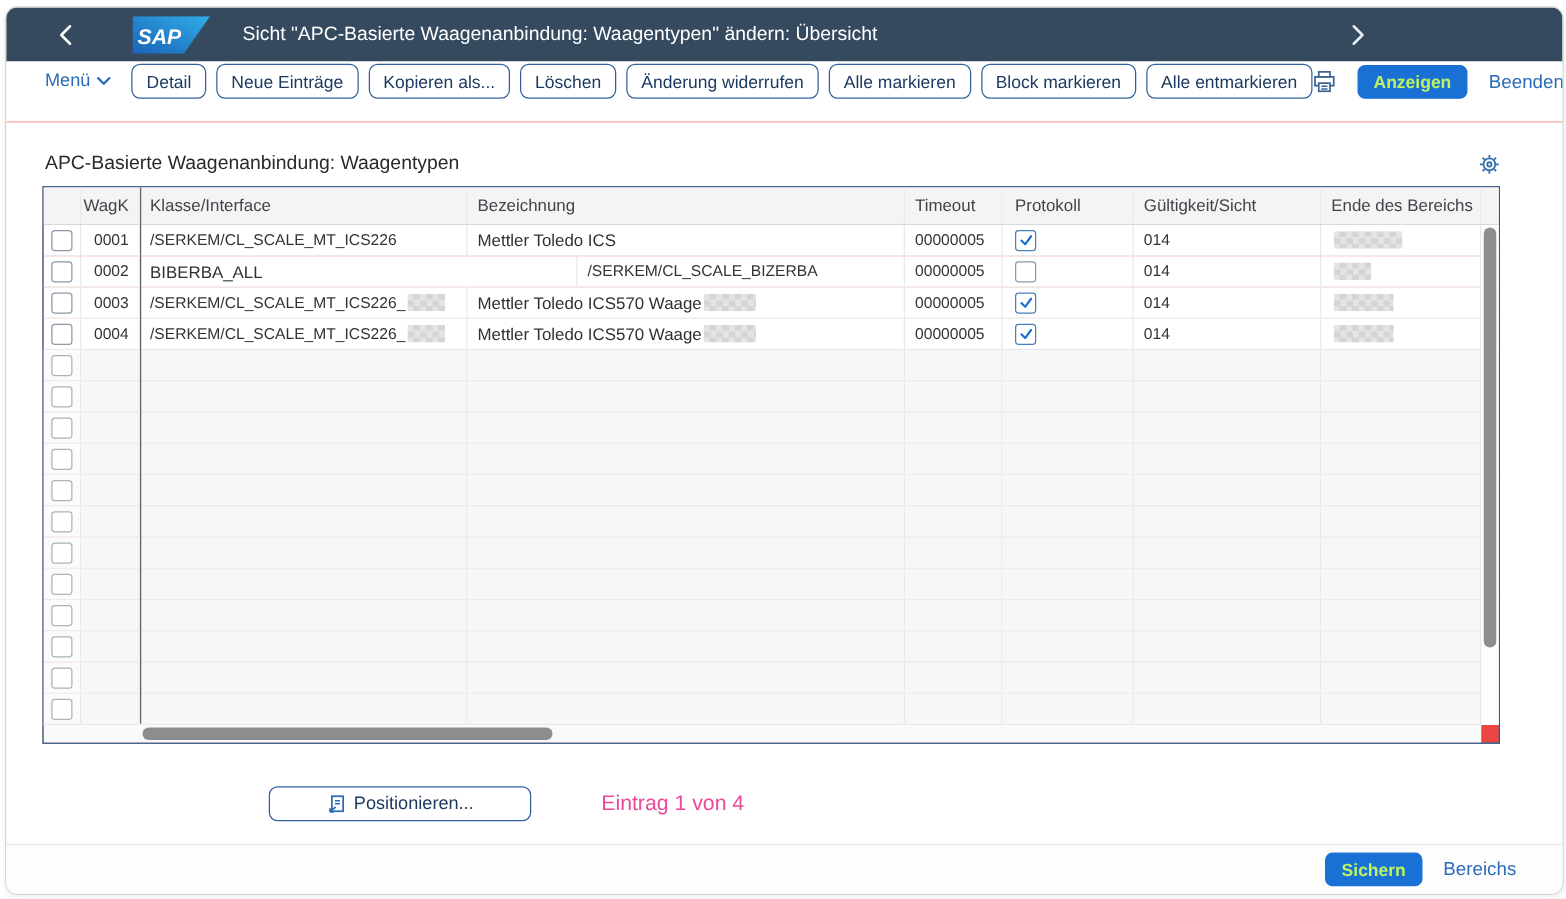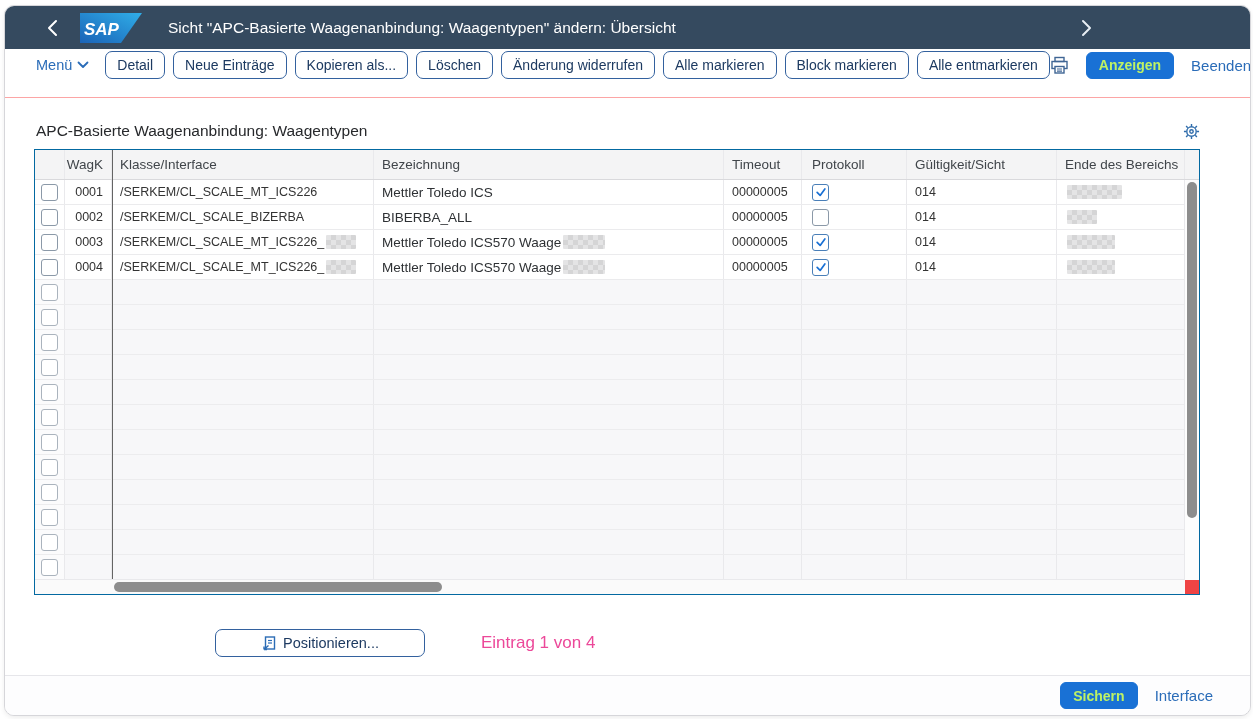--- a/index.html
+++ b/index.html
@@ -2,21 +2,21 @@
 <html><head>
 <meta charset="utf-8">
 <style>
   html,body{margin:0;padding:0;background:#ffffff;}
   body{width:1253px;height:719px;position:relative;font-family:"Liberation Sans",sans-serif;-webkit-font-smoothing:antialiased;}
   .window{position:absolute;left:4px;top:5px;width:1245px;height:709px;background:#fff;border:1px solid #d6d6da;border-radius:10px;box-shadow:0 2px 5px rgba(0,0,0,.07);display:flex;flex-direction:column;overflow:hidden;}
 
   
   .shellbar{height:43px;flex:0 0 43px;background:#354a5f;display:flex;align-items:center;position:relative;}
   .back-chev{margin-left:42px;display:flex;align-items:center;cursor:pointer;}
-  .saplogo{margin-left:22px;position:relative;width:62px;height:30px;}
+  .saplogo{margin-left:48px;position:relative;width:62px;height:30px;}
   .saplogo svg{display:block;}
   .shell-title{margin-left:26px;color:#ffffff;font-size:15.5px;}
   .fwd-chev{position:absolute;left:1076px;top:0;height:43px;display:flex;align-items:center;cursor:pointer;}
 
   
   .toolbar{height:49px;flex:0 0 49px;display:flex;align-items:center;padding:0 30px 16px 31px;border-bottom:1px solid #fca5a5;box-sizing:border-box;}
   .menu-trigger{display:flex;align-items:center;gap:5px;color:#2a6cb8;font-size:14.5px;cursor:pointer;margin-right:16px;}
   .tb-buttons{display:flex;align-items:center;gap:8px;}
   .tb-btn{font-family:"Liberation Sans",sans-serif;background:#fff;border:1px solid #33619e;color:#1d3a61;font-size:14px;height:28px;padding:0 11px;border-radius:7px;cursor:pointer;white-space:nowrap;}
   .tb-right{margin-left:auto;display:flex;align-items:center;gap:17px;}
@@ -187,22 +187,22 @@
             <div class="cell c-gue mono">014</div>
             <div class="cell c-ende">
               <span class="redact" style="width:55px"></span>
             </div>
           </div>
           <div class="trow data">
             <div class="cell c-sel">
               <span class="cb"></span>
             </div>
             <div class="cell c-wagk mono">0002</div>
+            <div class="cell c-bez">BIBERBA_ALL</div>
             <div class="cell c-klasse mono">/SERKEM/CL_SCALE_BIZERBA</div>
-            <div class="cell c-bez">BIBERBA_ALL</div>
             <div class="cell c-time mono">00000005</div>
             <div class="cell c-prot">
               <span class="cb"></span>
             </div>
             <div class="cell c-gue mono">014</div>
             <div class="cell c-ende">
               <span class="redact" style="width:30px"></span>
             </div>
           </div>
           <div class="trow data">
@@ -407,16 +407,16 @@
           <line x1="7" y1="7" x2="11" y2="7" stroke="#2b6cb5" stroke-width="1.2"></line>
           <path d="M7.5 9.5 L3 13.5 M3 13.5 l3 0 M3 13.5 l0 -3" stroke="#2b6cb5" stroke-width="1.4" fill="none"></path>
         </svg>
         <span>Positionieren...</span>
       </button>
       <span class="entry-info">Eintrag 1 von 4</span>
     </div>
 
     <div class="footer">
       <button class="btn-primary">Sichern</button>
-      <button class="btn-link">Interface</button>
+      <button class="btn-link">Bereichs</button>
     </div>
   </div>
 </div>
 
 </body></html>

